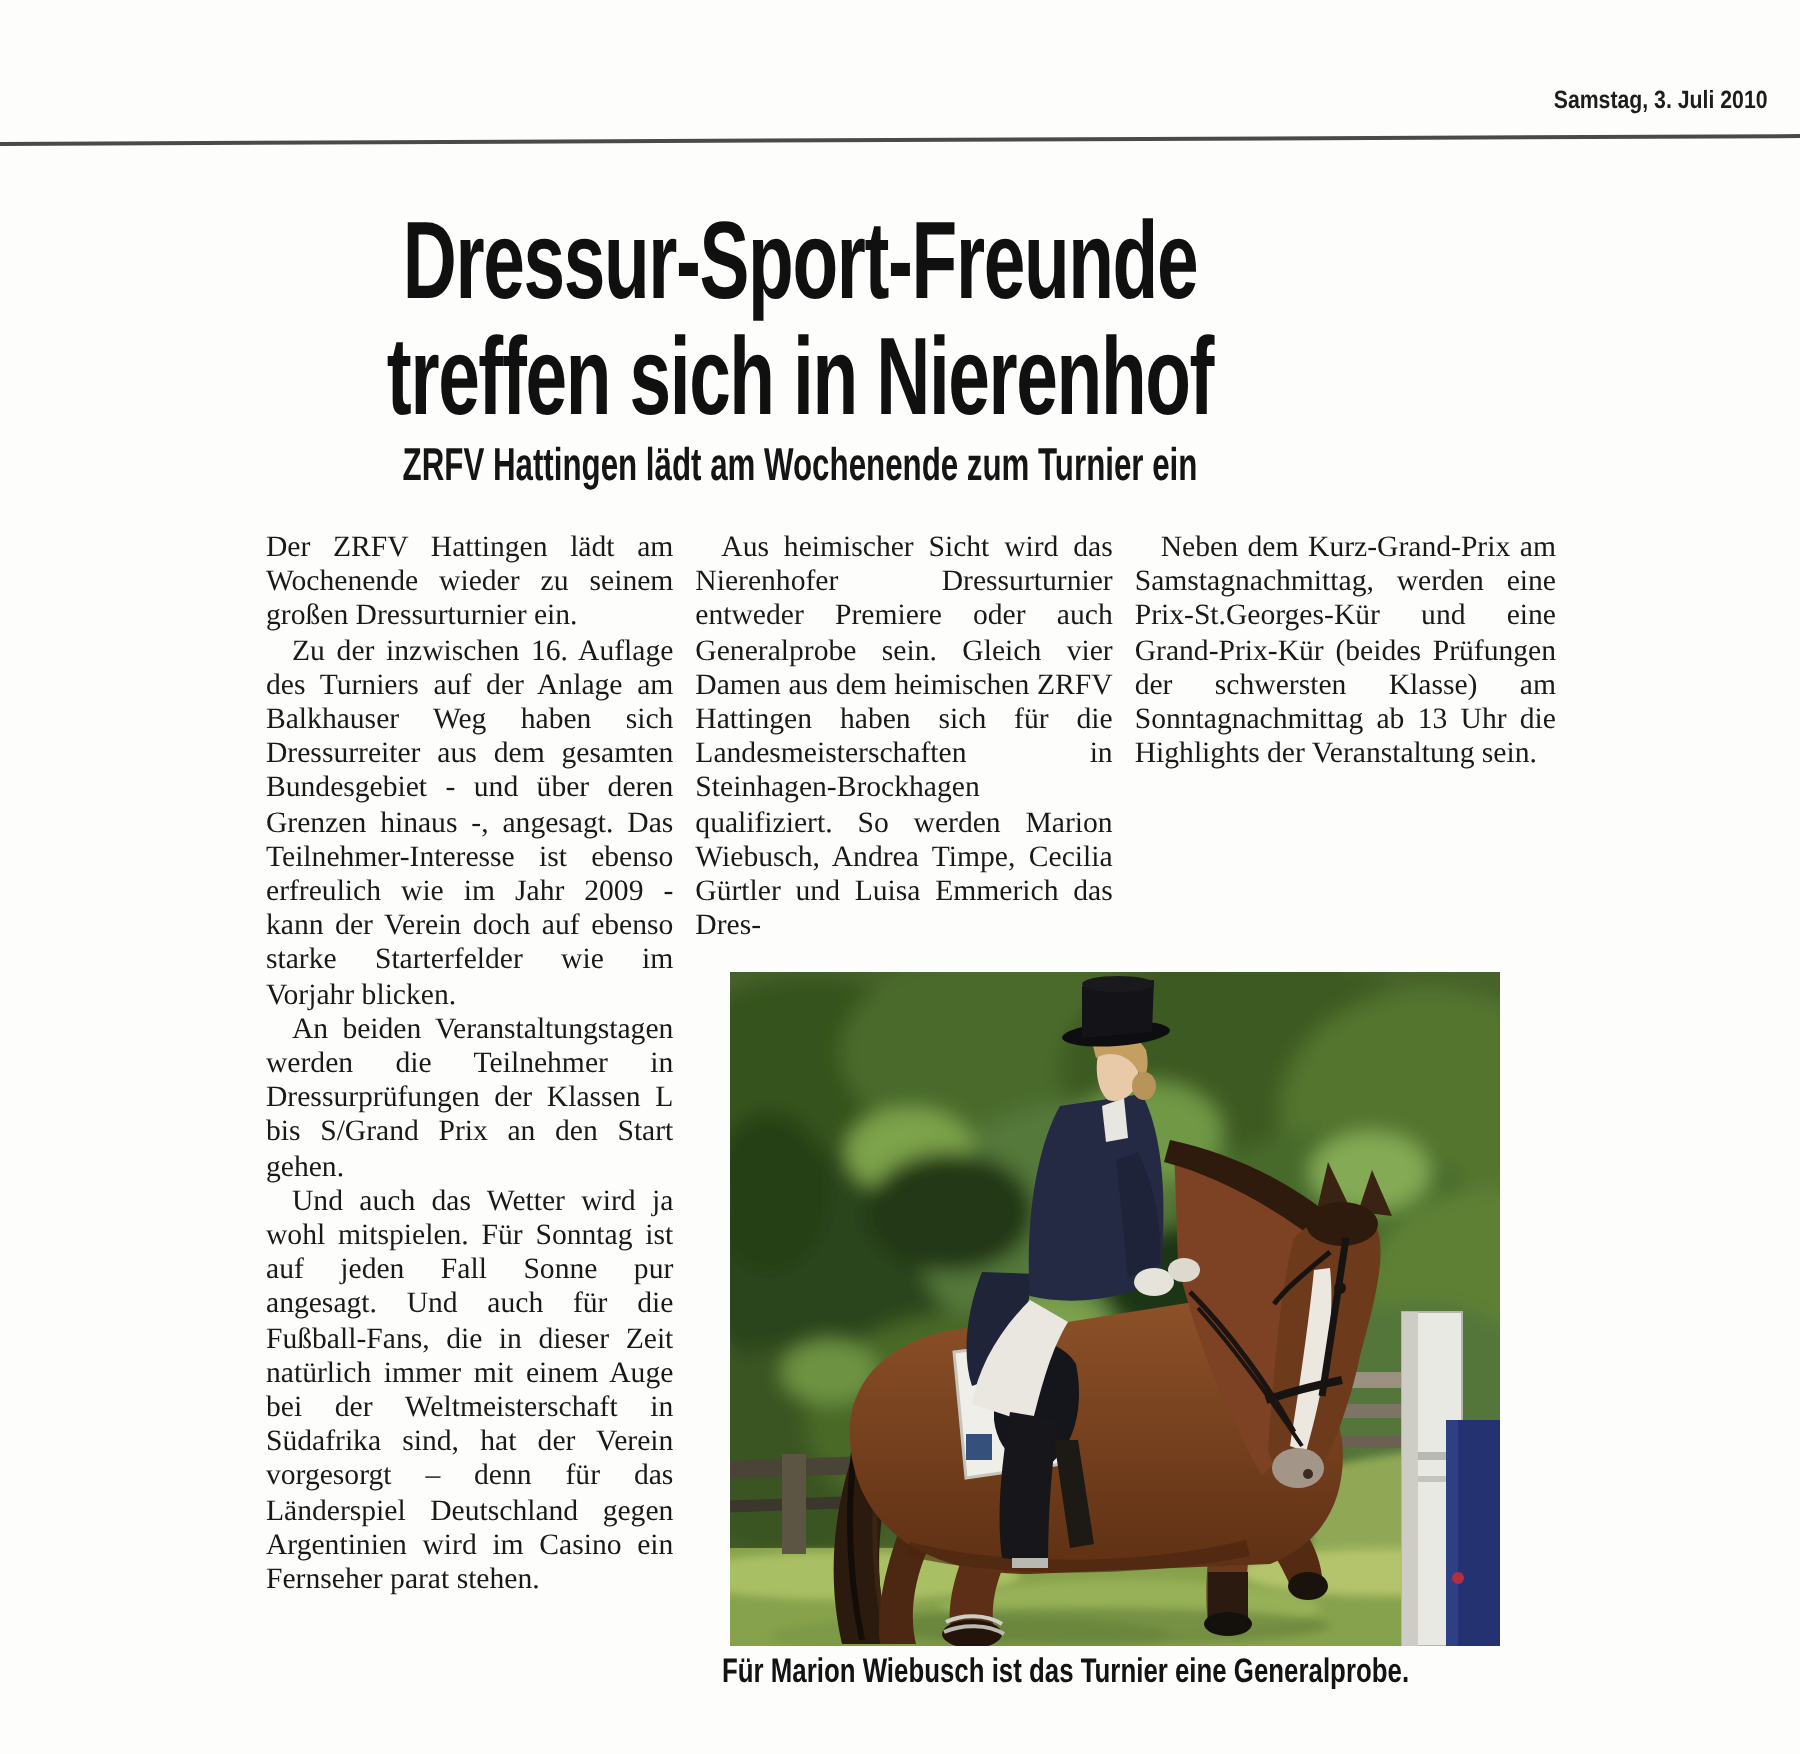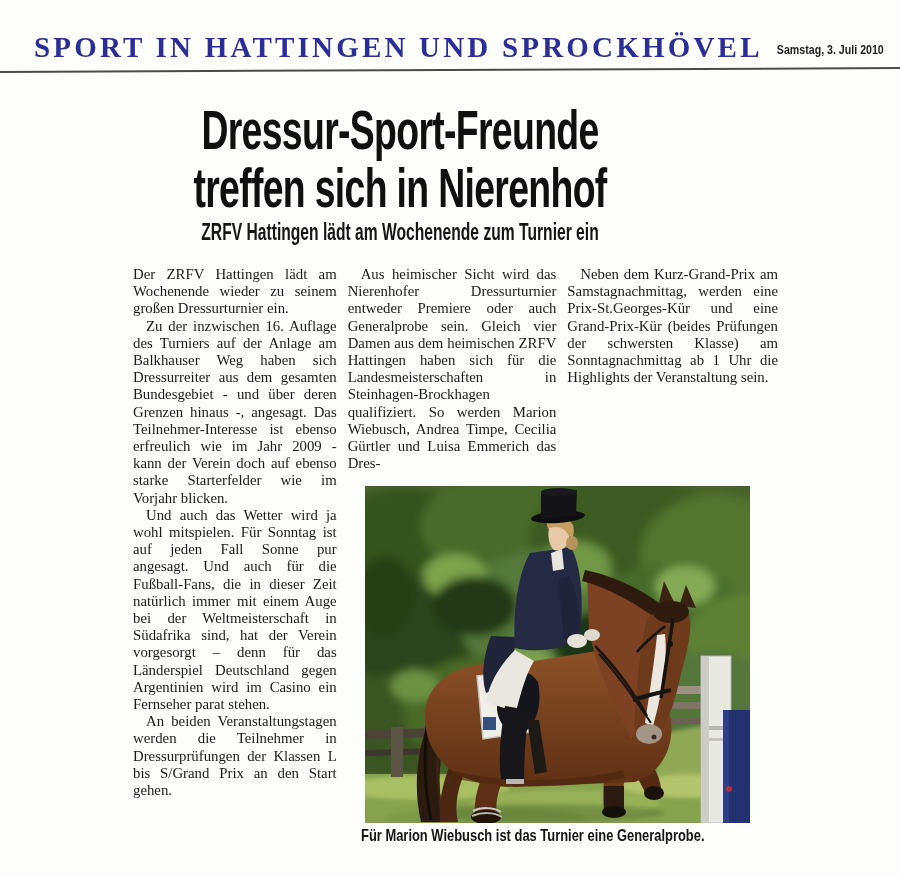--- a/index.html
+++ b/index.html
@@ -62,43 +62,42 @@
     font-family:"Liberation Sans",sans-serif;font-weight:bold;
     font-size:17px;line-height:20px;color:#131313;white-space:nowrap;
     transform:scaleX(0.76);transform-origin:left top;
   }
 </style>
 </head>
 <body>
 
 <div id="page">
 
-  <div class="masthead-title">SPORT IN HATTINGEN UND SPROCKHÖVEL</div>
   <div class="masthead-date">Samstag, 3. Juli 2010</div>
   <div class="masthead-rule"></div>
 
   <div class="headline">
     <span>Dressur-Sport-Freunde</span><br>
     <span>treffen sich in Nierenhof</span>
   </div>
 
   <div class="subhead">ZRFV Hattingen lädt am Wochenende zum Turnier ein</div>
 
   <div class="columns">
     <div class="col col-1">
         <p class="no-indent">Der ZRFV Hattingen lädt am Wochenende wieder zu seinem großen Dressurturnier ein.</p>
         <p>Zu der inzwischen 16. Auflage des Turniers auf der Anlage am Balkhauser Weg haben sich Dressurreiter aus dem gesamten Bundesgebiet - und über deren Grenzen hinaus -, angesagt. Das Teilnehmer-Interesse ist ebenso erfreulich wie im Jahr 2009 - kann der Verein doch auf ebenso starke Starterfelder wie im Vorjahr blicken.</p>
+        <p>An beiden Veranstaltungstagen werden die Teilnehmer in Dressurprüfungen der Klassen L bis S/Grand Prix an den Start gehen.</p>
         <p>Und auch das Wetter wird ja wohl mitspielen. Für Sonntag ist auf jeden Fall Sonne pur angesagt. Und auch für die Fußball-Fans, die in dieser Zeit natürlich immer mit einem Auge bei der Weltmeisterschaft in Südafrika sind, hat der Verein vorgesorgt – denn für das Länderspiel Deutschland gegen Argentinien wird im Casino ein Fernseher parat stehen.</p>
-        <p>An beiden Veranstaltungstagen werden die Teilnehmer in Dressurprüfungen der Klassen L bis S/Grand Prix an den Start gehen.</p>
       </div>
     <div class="col col-2">
         <p>Aus heimischer Sicht wird das Nierenhofer Dressurturnier entweder Premiere oder auch Generalprobe sein. Gleich vier Damen aus dem heimischen ZRFV Hattingen haben sich für die Landesmeisterschaften in Steinhagen-Brockhagen qualifiziert. So werden Marion Wiebusch, Andrea Timpe, Cecilia Gürtler und Luisa Emmerich das Dres-</p>
       </div>
     <div class="col col-3">
-        <p>Neben dem Kurz-Grand-Prix am Samstagnachmittag, werden eine Prix-St.Georges-Kür und eine Grand-Prix-Kür (beides Prüfungen der schwersten Klasse) am Sonntagnachmittag ab 1 Uhr die Highlights der Veranstaltung sein.</p>
+        <p>Neben dem Kurz-Grand-Prix am Samstagnachmittag, werden eine Prix-St.Georges-Kür und eine Grand-Prix-Kür (beides Prüfungen der schwersten Klasse) am Sonntagnachmittag ab 13 Uhr die Highlights der Veranstaltung sein.</p>
       </div>
   </div>
 
   <div class="photo">
     <svg viewBox="0 0 385 337" xmlns="http://www.w3.org/2000/svg">
       <defs>
         <linearGradient id="coat" x1="0" y1="0" x2="0" y2="1">
           <stop offset="0" stop-color="#8d5128"></stop>
           <stop offset="1" stop-color="#5e3014"></stop>
         </linearGradient>

